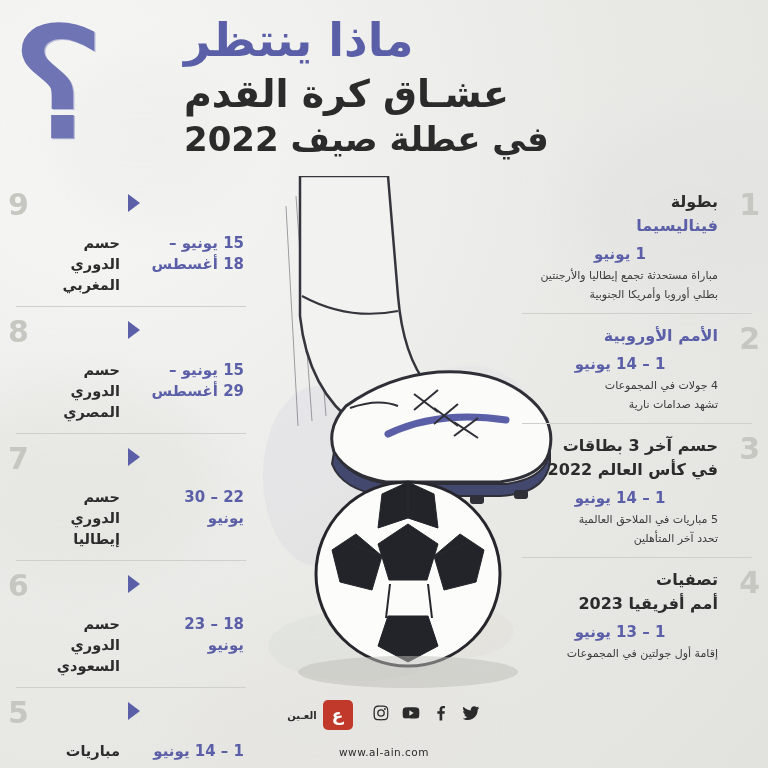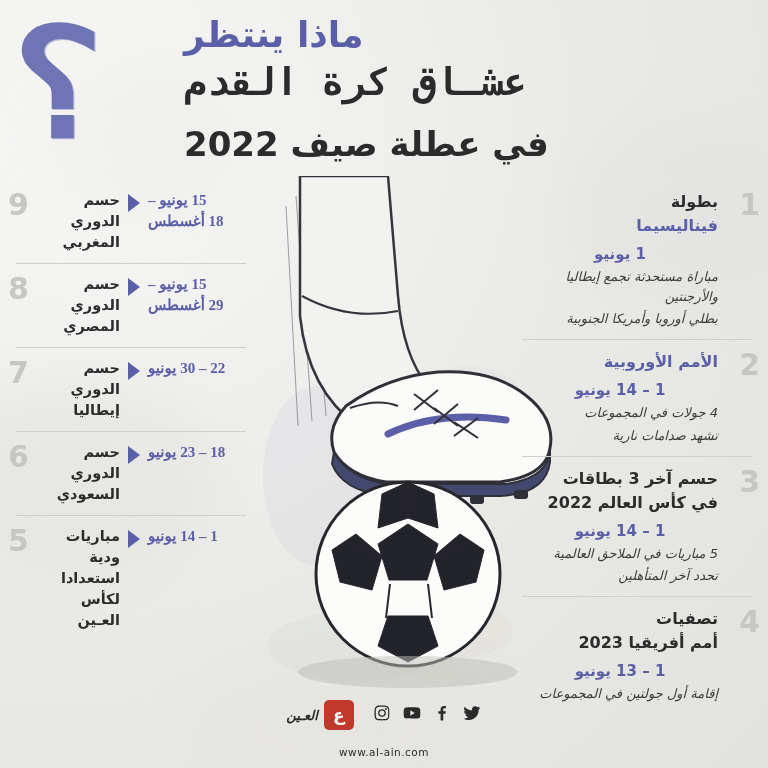--- a/index.html
+++ b/index.html
@@ -18,28 +18,28 @@
   
   .tex{position:absolute;border-radius:50%;filter:blur(26px);opacity:.35;}
   .tex.t1{width:280px;height:200px;left:-60px;top:380px;background:#dcdcd6;}
   .tex.t2{width:240px;height:180px;right:-40px;top:120px;background:#dedede;}
   .tex.t3{width:300px;height:160px;left:180px;bottom:-40px;background:#e4e2dd;}
   .tex.t4{width:200px;height:160px;left:40px;top:60px;background:#e6e6e2;}
 
   
   .header{position:absolute;top:6px;right:24px;width:560px;text-align:left;z-index:5;}
   .h-line1{
-    font-size:36px;font-weight:bold;color:#5b5fa8;letter-spacing:1px;
+    font-size:46px;font-weight:bold;color:#5b5fa8;letter-spacing:1px;
     line-height:1.05;margin:10px 0 0 0;
   }
   .h-line2{
-    font-size:38px;font-weight:bold;color:#2b2b2b;line-height:1.2;margin-top:8px;font-family:Liberation Mono, monospace;
+    font-size:38px;font-weight:bold;color:#2b2b2b;line-height:1.2;margin-top:8px;
   }
   .h-line3{
-    font-size:34px;font-weight:bold;color:#2b2b2b;line-height:1.25;margin-top:16px;
+    font-size:34px;font-weight:bold;color:#2b2b2b;line-height:1.25;margin-top:0;
   }
   .qmark{
     position:absolute;left:18px;top:8px;
     font-size:150px;line-height:1;color:#6f74b5;font-weight:bold;
     font-family:"DejaVu Serif","Liberation Serif",serif;
     transform:scaleX(1.15);
     text-shadow:1px 1px 0 #b9bbd8;
     z-index:4;
   }
 
@@ -61,56 +61,56 @@
   .col-left  .num{left:2px;}
 
   .rowbody{padding:0 38px 0 6px;}
   .col-left .rowbody{padding:0 6px 0 38px;}
 
   .title{
     font-size:16px;font-weight:bold;color:#2c2c2c;line-height:1.5;
   }
   .title.acc{color:#5b5fa8;}
   .sub{
-    font-size:13px;color:#3c3c3c;line-height:1.55;margin-top:2px;font-style:italic;
+    font-size:11px;color:#3c3c3c;line-height:1.55;margin-top:2px;
   }
   .date{
     font-size:15px;font-weight:bold;color:#5b5fa8;line-height:1.4;text-align:center;
   }
   .divider{
     height:1px;background:#cfcfcb;margin:10px 10px 10px 10px;
   }
   .arrow{
     width:0;height:0;flex:none;margin-top:4px;
     border-top:9px solid transparent;
     border-bottom:9px solid transparent;
     border-right:12px solid #5b5fa8;
   }
   .col-left .arrow{
     border-right:0;border-left:12px solid #5b5fa8;
   }
   .ltxt{font-size:15px;font-weight:bold;color:#5b5fa8;line-height:1.4;}
   .rtxt{font-size:14.5px;font-weight:bold;color:#2c2c2c;line-height:1.45;}
   .lrow{display:flex;justify-content:flex-end;align-items:flex-start;gap:8px;}
-  .lcell{text-align:right;}
-  .lcell.l2{text-align:left;min-width:96px;font-family:Liberation Serif, serif;}
+  .lcell{text-align:right;margin-top:43px;}
+  .lcell.l2{text-align:right;min-width:96px;}
 
   
   .footer{position:absolute;bottom:10px;left:0;width:768px;text-align:center;z-index:7;}
   .social{display:flex;justify-content:center;align-items:center;gap:10px;}
   .sicon{width:20px;height:20px;fill:#2b2b2b;}
   .logo{
     display:inline-flex;align-items:center;gap:6px;margin-right:8px;
   }
   .logo-badge{
     width:30px;height:30px;background:#c0392b;border-radius:5px;
     display:flex;align-items:center;justify-content:center;
     color:#fff;font-weight:bold;font-size:17px;
   }
-  .logo-txt{font-size:13px;font-weight:bold;color:#2b2b2b;font-style:italic;}
+  .logo-txt{font-size:10px;font-weight:bold;color:#2b2b2b;}
   .site{font-size:10.5px;color:#2b2b2b;margin-top:16px;letter-spacing:.5px;}
 </style>
 </head>
 <body>
 
 <div class="page">
   <div class="tex t1"></div>
   <div class="tex t2"></div>
   <div class="tex t3"></div>
   <div class="tex t4"></div>

